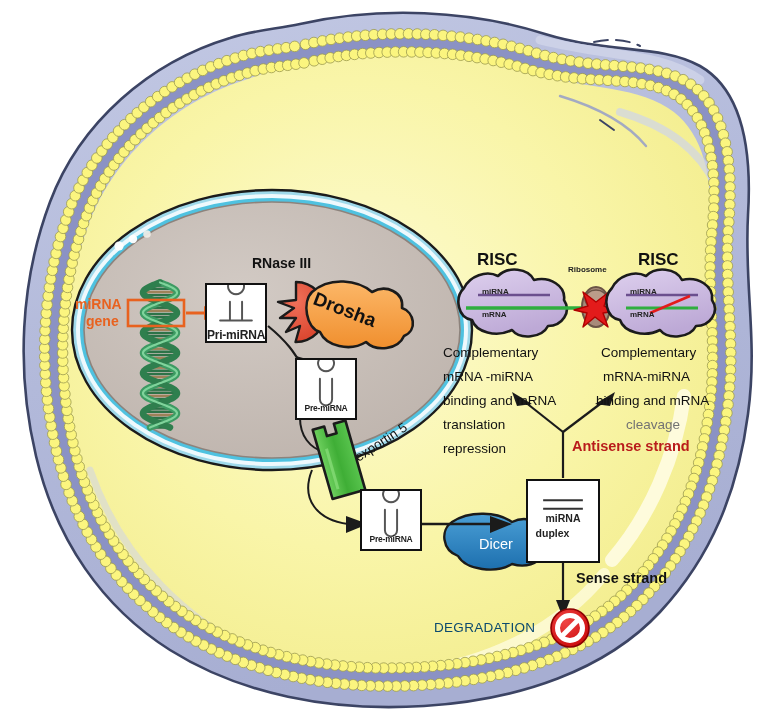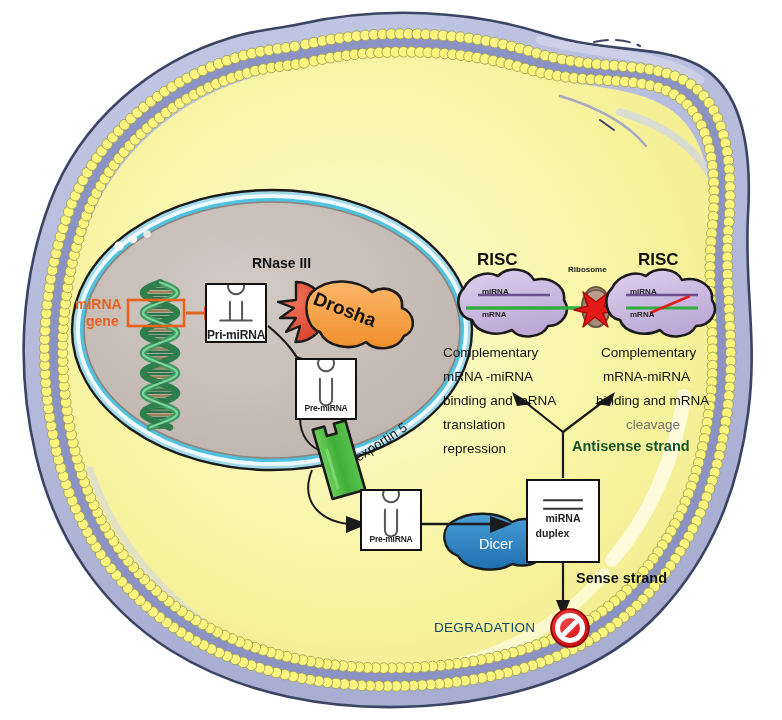--- a/index.html
+++ b/index.html
@@ -809,21 +809,21 @@
   <div class="lbl" style="left:252px;top:255px;font-size:14px;font-weight:bold;color:#111;">RNase III</div>
 
   <div class="lbl" style="left:318px;top:288px;font-size:19px;font-weight:bold;color:#111;
               transform:rotate(21deg);transform-origin:left top;">Drosha</div>
 
   <div class="lbl" style="left:352px;top:452px;font-size:13.5px;color:#111;
               transform:rotate(-33deg);transform-origin:left top;">exportin 5</div>
 
   <div class="lbl" style="left:479px;top:536px;font-size:14.5px;font-weight:normal;color:#ffffff;">Dicer</div>
 
-  <div class="lbl" style="left:572px;top:438px;font-size:14.5px;font-weight:bold;color:#14532d;">Antisense strand</div>
+  <div class="lbl" style="left:572px;top:438px;font-size:14.5px;font-weight:bold;color:#b91c1c;">Antisense strand</div>
   <div class="lbl" style="left:576px;top:570px;font-size:14.5px;font-weight:bold;color:#111;">Sense strand</div>
   <div class="lbl" style="left:434px;top:620px;font-size:13.5px;color:#0c4a6e;letter-spacing:0.3px;">DEGRADATION</div>
 
   <div class="lbl" style="left:477px;top:250px;font-size:17px;font-weight:bold;color:#111;">RISC</div>
   <div class="lbl" style="left:482px;top:287px;font-size:8px;font-weight:bold;color:#222;">miRNA</div>
   <div class="lbl" style="left:482px;top:310px;font-size:8px;font-weight:bold;color:#222;">mRNA</div>
   <div class="lbl" style="left:568px;top:265px;font-size:8px;font-weight:bold;color:#222;">Ribosome</div>
 
   <div class="lbl" style="left:443px;top:345px;font-size:13.5px;color:#111;">Complementary</div>
   <div class="lbl" style="left:443px;top:369px;font-size:13.5px;color:#111;">mRNA -miRNA</div>

